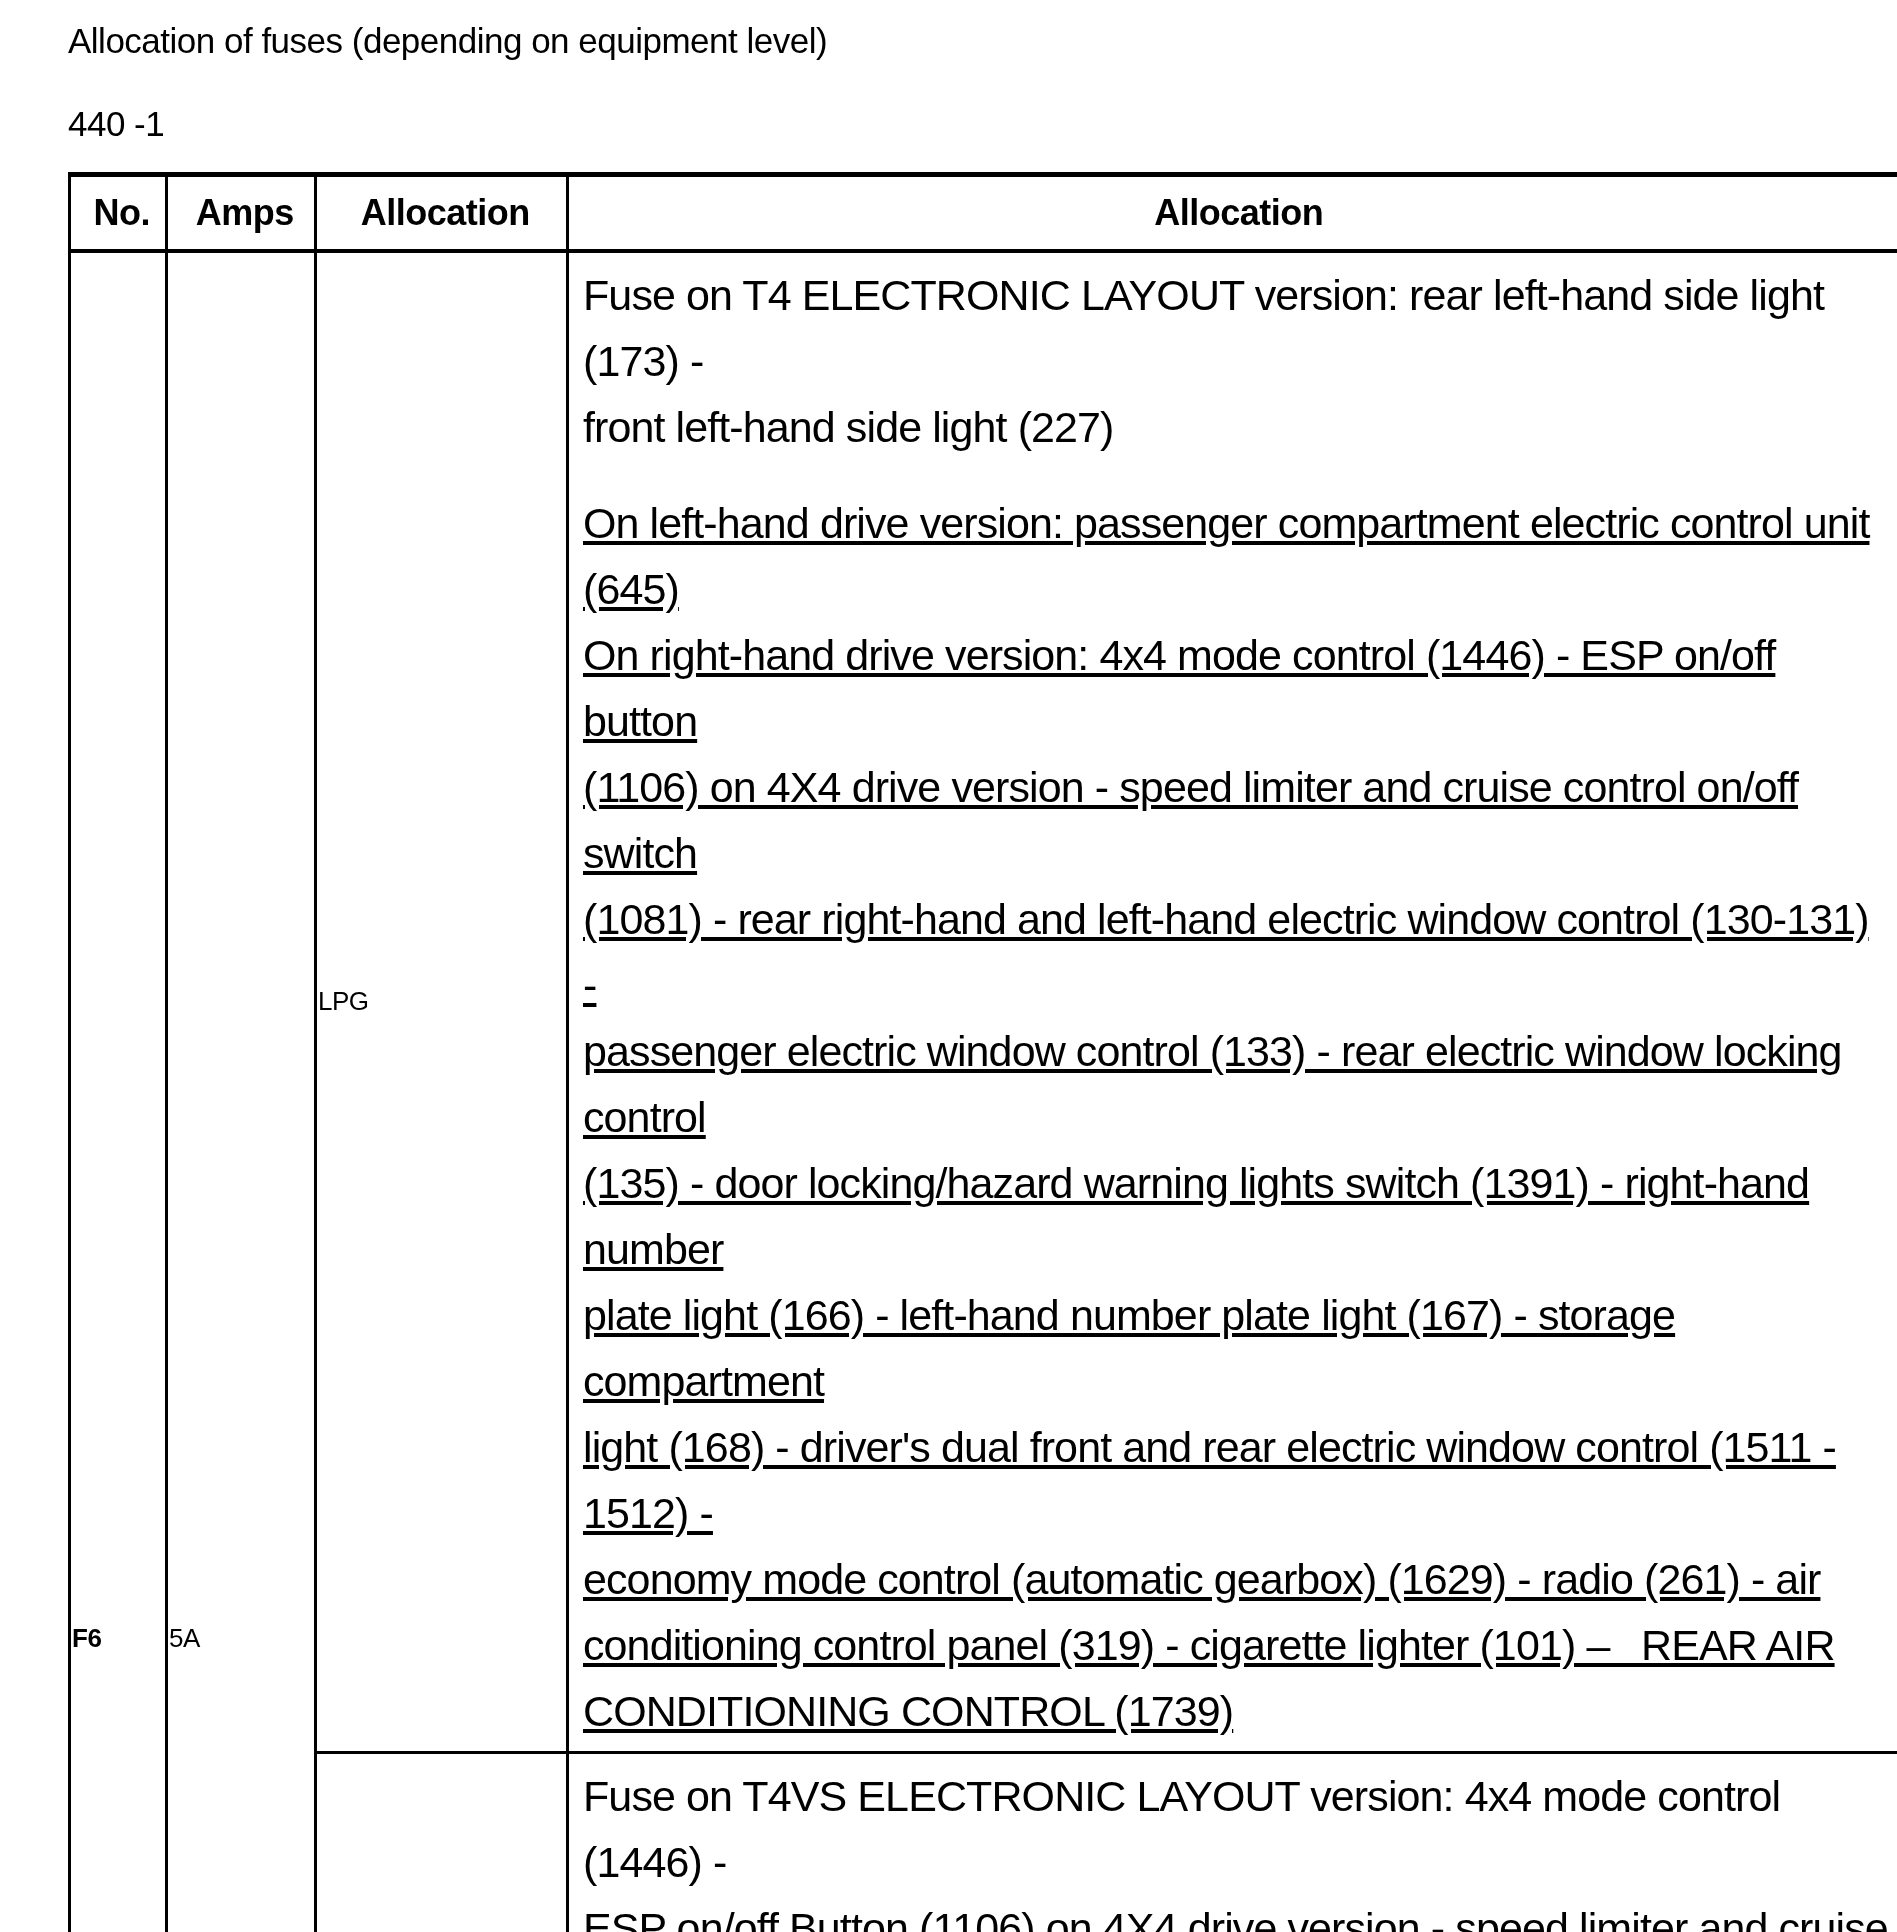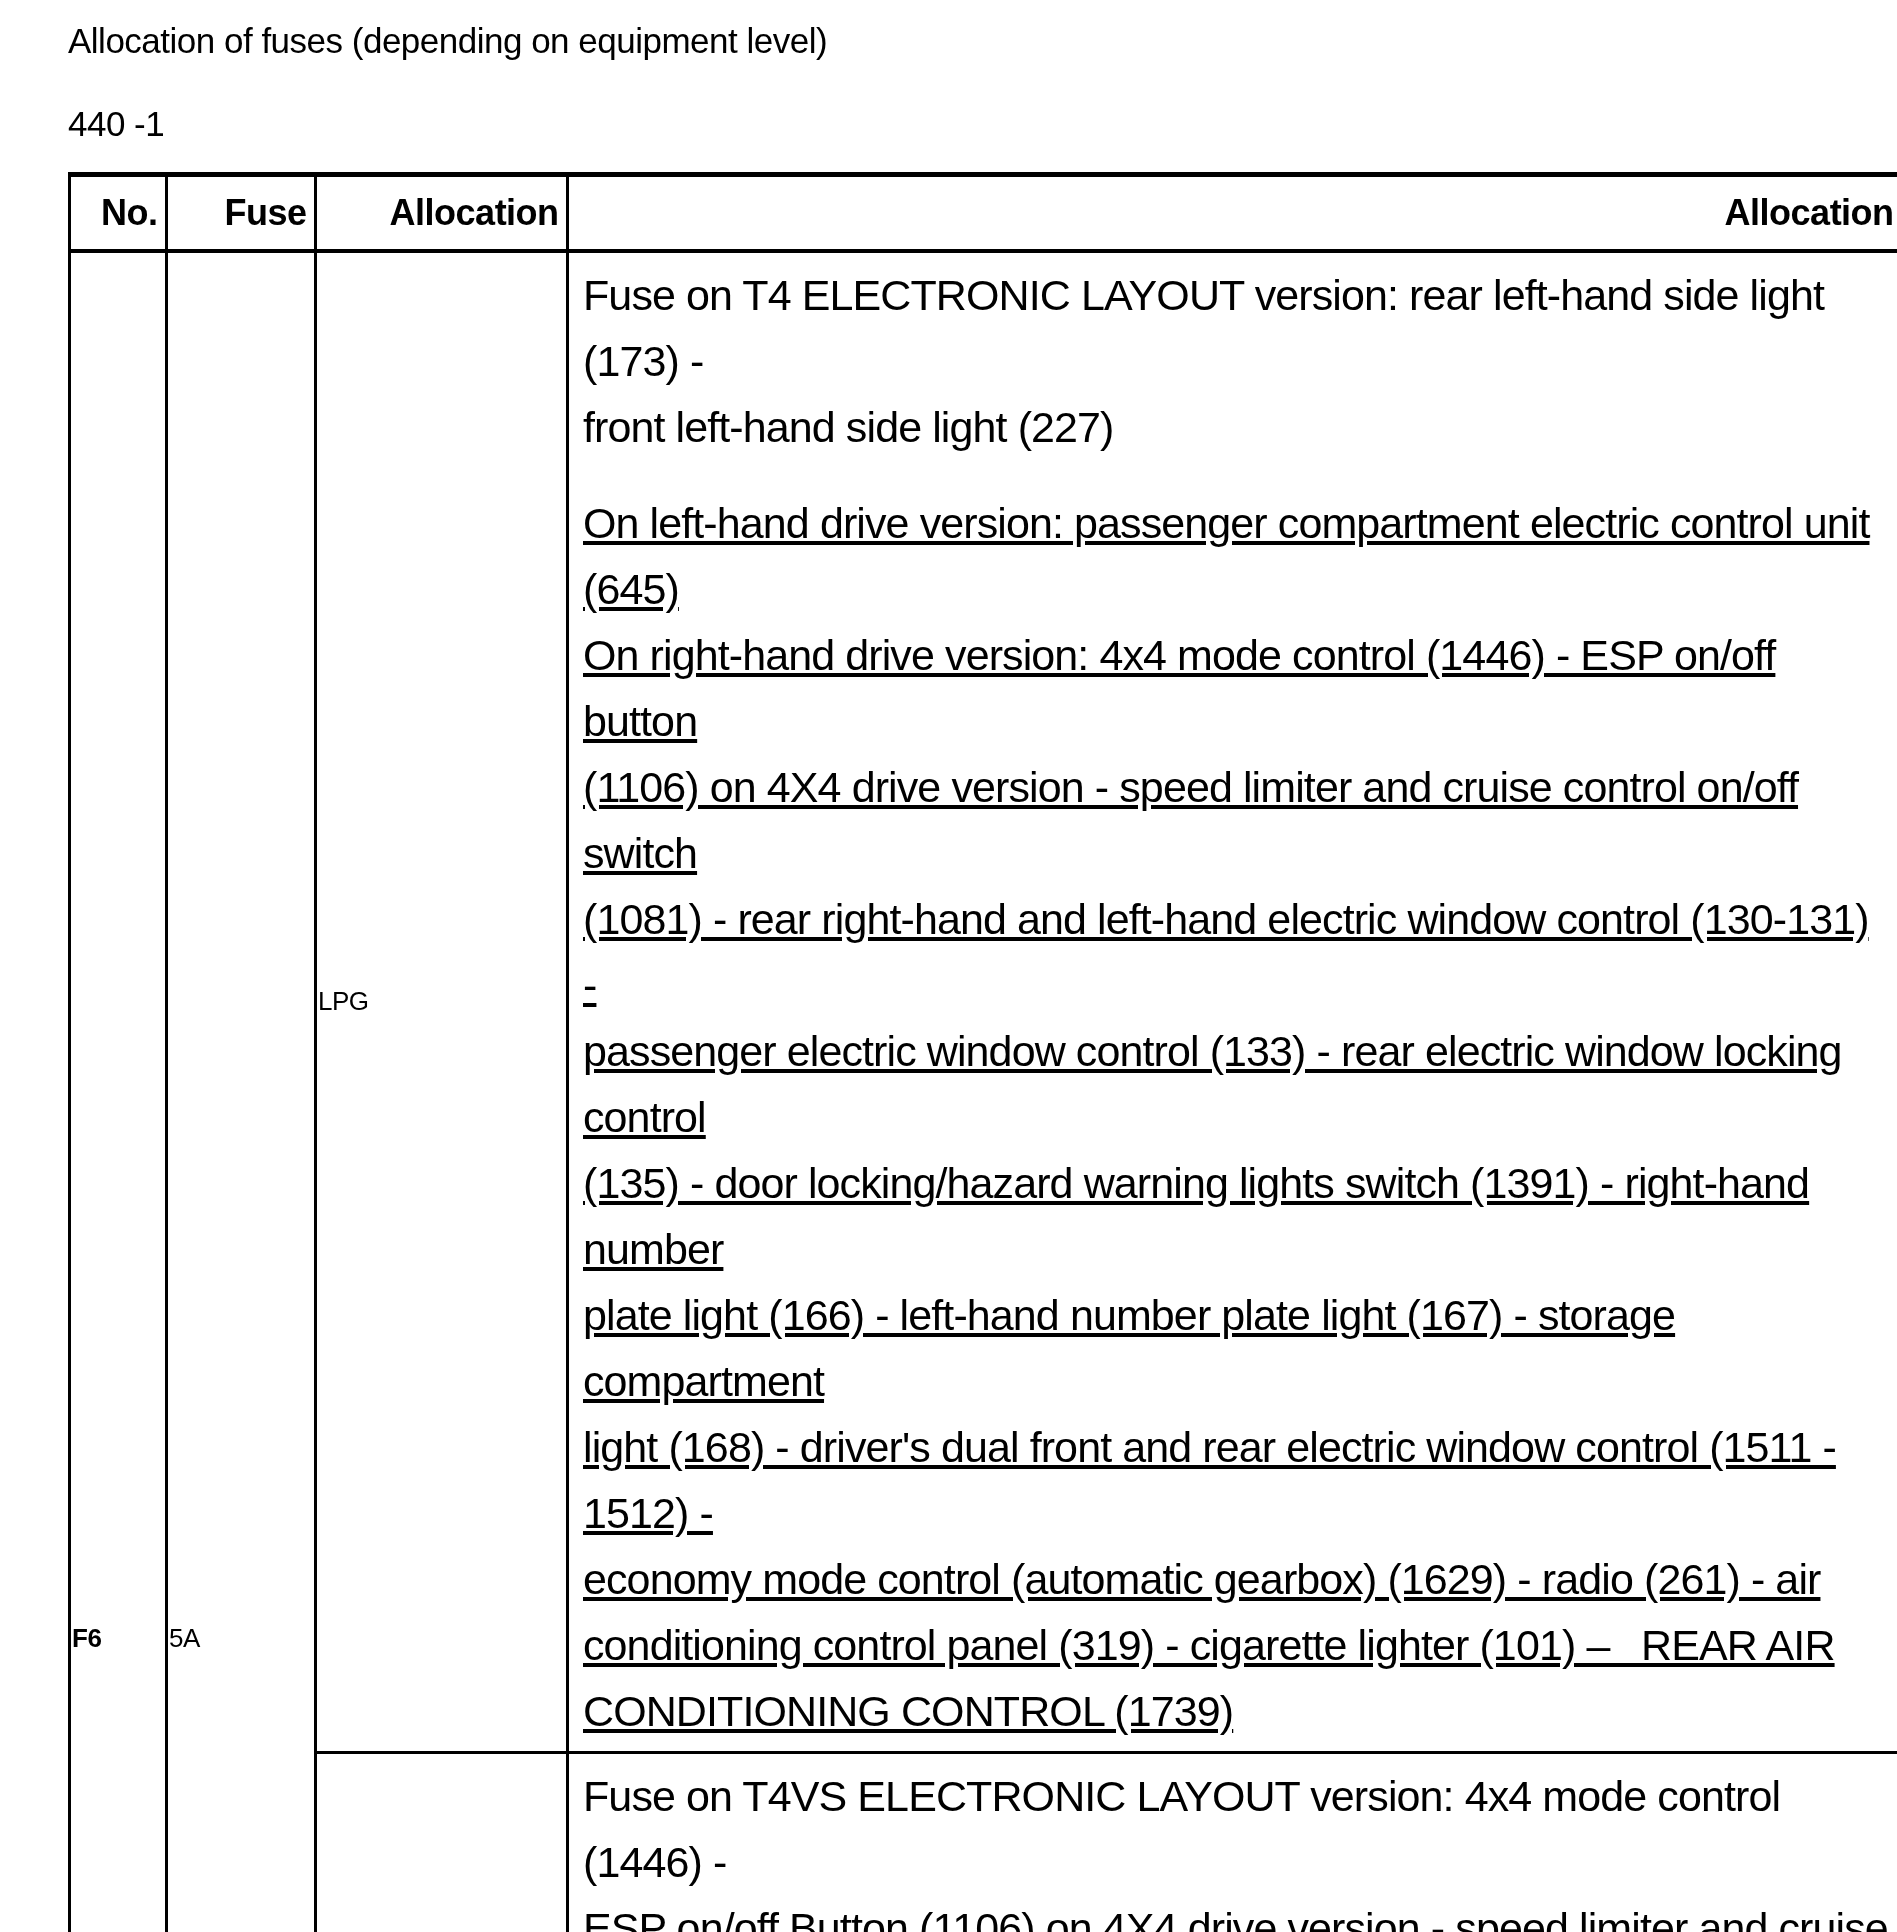--- a/index.html
+++ b/index.html
@@ -43,21 +43,21 @@
   .fuse-table th,
   .fuse-table td {
     border: 3.7px solid #000;
     box-sizing: border-box;
   }
   .fuse-table thead th {
     border-bottom-width: 4.6px;
     font-size: 36px;
     line-height: 42px;
     font-weight: bold;
-    text-align: right;
+    text-align: center;
     letter-spacing: -0.5px;
     padding: 14.8px 7.4px 14.8px 14.8px;
     vertical-align: middle;
   }
   .cell-center {
     text-align: left;
     vertical-align: middle;
     font-size: 26px;
     letter-spacing: -0.5px;
   }
@@ -92,21 +92,21 @@
   <table class="fuse-table">
     <colgroup>
       <col style="width:97px">
       <col style="width:149px">
       <col style="width:252px">
       <col style="width:1335px">
     </colgroup>
     <thead>
       <tr>
         <th>No.</th>
-        <th>Fuse</th>
+        <th>Amps</th>
         <th>Allocation</th>
         <th>Allocation</th>
       </tr>
     </thead>
     <tbody>
       <tr>
         <td class="cell-center fuse-no" rowspan="2">F6</td>
         <td class="cell-center" rowspan="2">5A</td>
         <td class="cell-center">LPG</td>
         <td class="desc">

